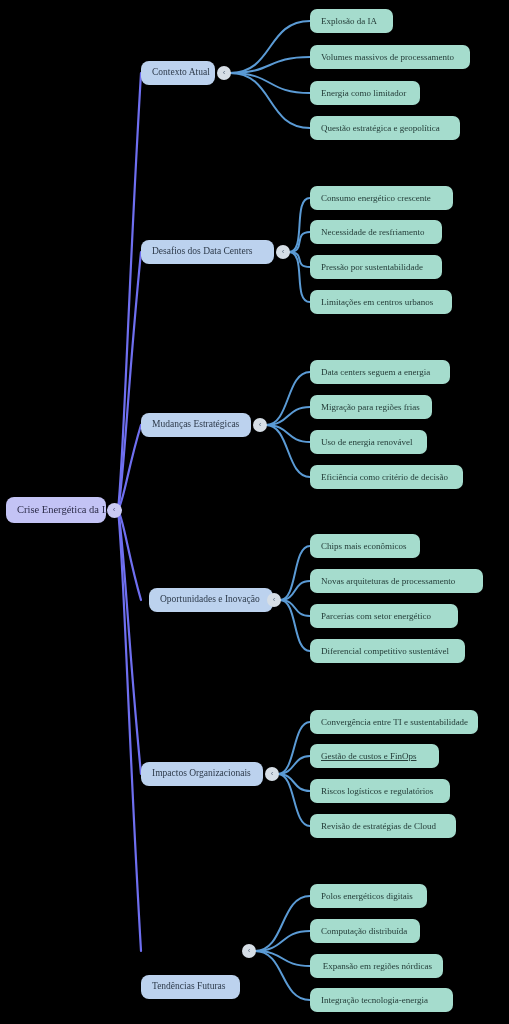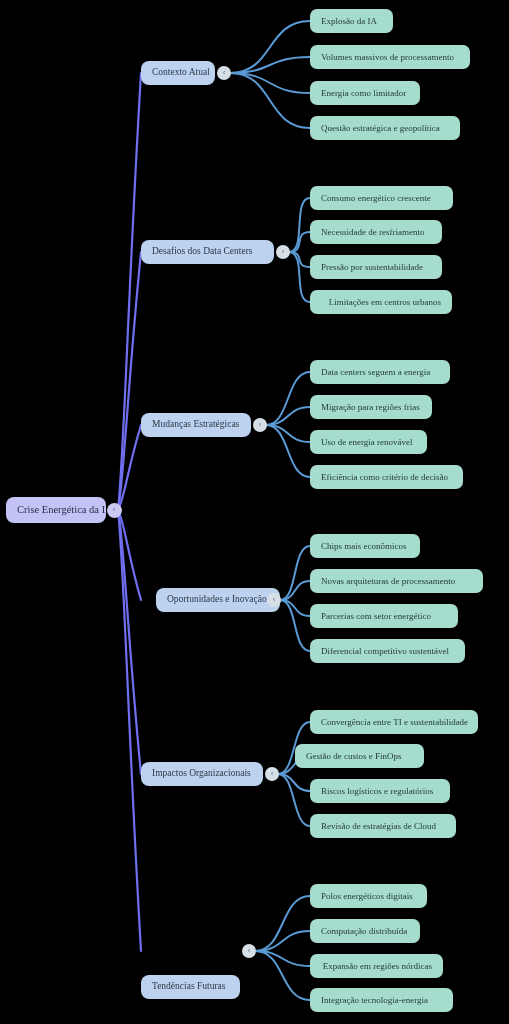--- a/index.html
+++ b/index.html
@@ -152,42 +152,42 @@
       </div>
       <div class="node node-leaf" style="left: 310px; top: 186px; width: 143px; height: 24px;">
         <span class="node-label">Consumo energético crescente</span>
       </div>
       <div class="node node-leaf" style="left: 310px; top: 220px; width: 132px; height: 24px;">
         <span class="node-label">Necessidade de resfriamento</span>
       </div>
       <div class="node node-leaf" style="left: 310px; top: 255px; width: 132px; height: 24px;">
         <span class="node-label">Pressão por sustentabilidade</span>
       </div>
-      <div class="node node-leaf" style="left: 310px; top: 290px; width: 142px; height: 24px; justify-content: flex-end;">
+      <div class="node node-leaf" style="left: 310px; top: 290px; width: 142px; height: 24px;">
         <span class="node-label">Limitações em centros urbanos</span>
       </div>
       <div class="node node-branch" style="left: 141px; top: 413px; width: 110px; height: 24px;">
         <span class="node-label">Mudanças Estratégicas</span>
       </div>
       <div class="toggle toggle-branch" style="left: 253px; top: 418px; width: 14px; height: 14px;">
         <span>‹</span>
       </div>
       <div class="node node-leaf" style="left: 310px; top: 360px; width: 140px; height: 24px;">
         <span class="node-label">Data centers seguem a energia</span>
       </div>
       <div class="node node-leaf" style="left: 310px; top: 395px; width: 122px; height: 24px;">
         <span class="node-label">Migração para regiões frias</span>
       </div>
       <div class="node node-leaf" style="left: 310px; top: 430px; width: 117px; height: 24px;">
         <span class="node-label">Uso de energia renovável</span>
       </div>
       <div class="node node-leaf" style="left: 310px; top: 465px; width: 153px; height: 24px; text-align: right;">
         <span class="node-label">Eficiência como critério de decisão</span>
       </div>
-      <div class="node node-branch" style="left: 156px; top: 588px; width: 124px; height: 24px;">
+      <div class="node node-branch" style="left: 149px; top: 588px; width: 124px; height: 24px;">
         <span class="node-label">Oportunidades e Inovação</span>
       </div>
       <div class="toggle toggle-branch" style="left: 267px; top: 593px; width: 14px; height: 14px;">
         <span>‹</span>
       </div>
       <div class="node node-leaf" style="left: 310px; top: 534px; width: 110px; height: 24px;">
         <span class="node-label">Chips mais econômicos</span>
       </div>
       <div class="node node-leaf" style="left: 310px; top: 569px; width: 173px; height: 24px; align-items: center;">
         <span class="node-label">Novas arquiteturas de processamento</span>
@@ -200,21 +200,21 @@
       </div>
       <div class="node node-branch" style="left: 141px; top: 762px; width: 122px; height: 24px;">
         <span class="node-label">Impactos Organizacionais</span>
       </div>
       <div class="toggle toggle-branch" style="left: 265px; top: 767px; width: 14px; height: 14px;">
         <span>‹</span>
       </div>
       <div class="node node-leaf" style="left: 310px; top: 710px; width: 168px; height: 24px;">
         <span class="node-label">Convergência entre TI e sustentabilidade</span>
       </div>
-      <div class="node node-leaf" style="left: 295px; top: 744px; width: 129px; height: 24px;">
+      <div class="node node-leaf" style="left: 310px; top: 744px; width: 129px; height: 24px; text-decoration: underline;">
         <span class="node-label">Gestão de custos e FinOps</span>
       </div>
       <div class="node node-leaf" style="left: 310px; top: 779px; width: 140px; height: 24px;">
         <span class="node-label">Riscos logísticos e regulatórios</span>
       </div>
       <div class="node node-leaf" style="left: 310px; top: 814px; width: 146px; height: 24px;">
         <span class="node-label">Revisão de estratégias de Cloud</span>
       </div>
       <div class="node node-branch" style="left: 141px; top: 939px; width: 99px; height: 24px; margin-top: 36px;">
         <span class="node-label">Tendências Futuras</span>

